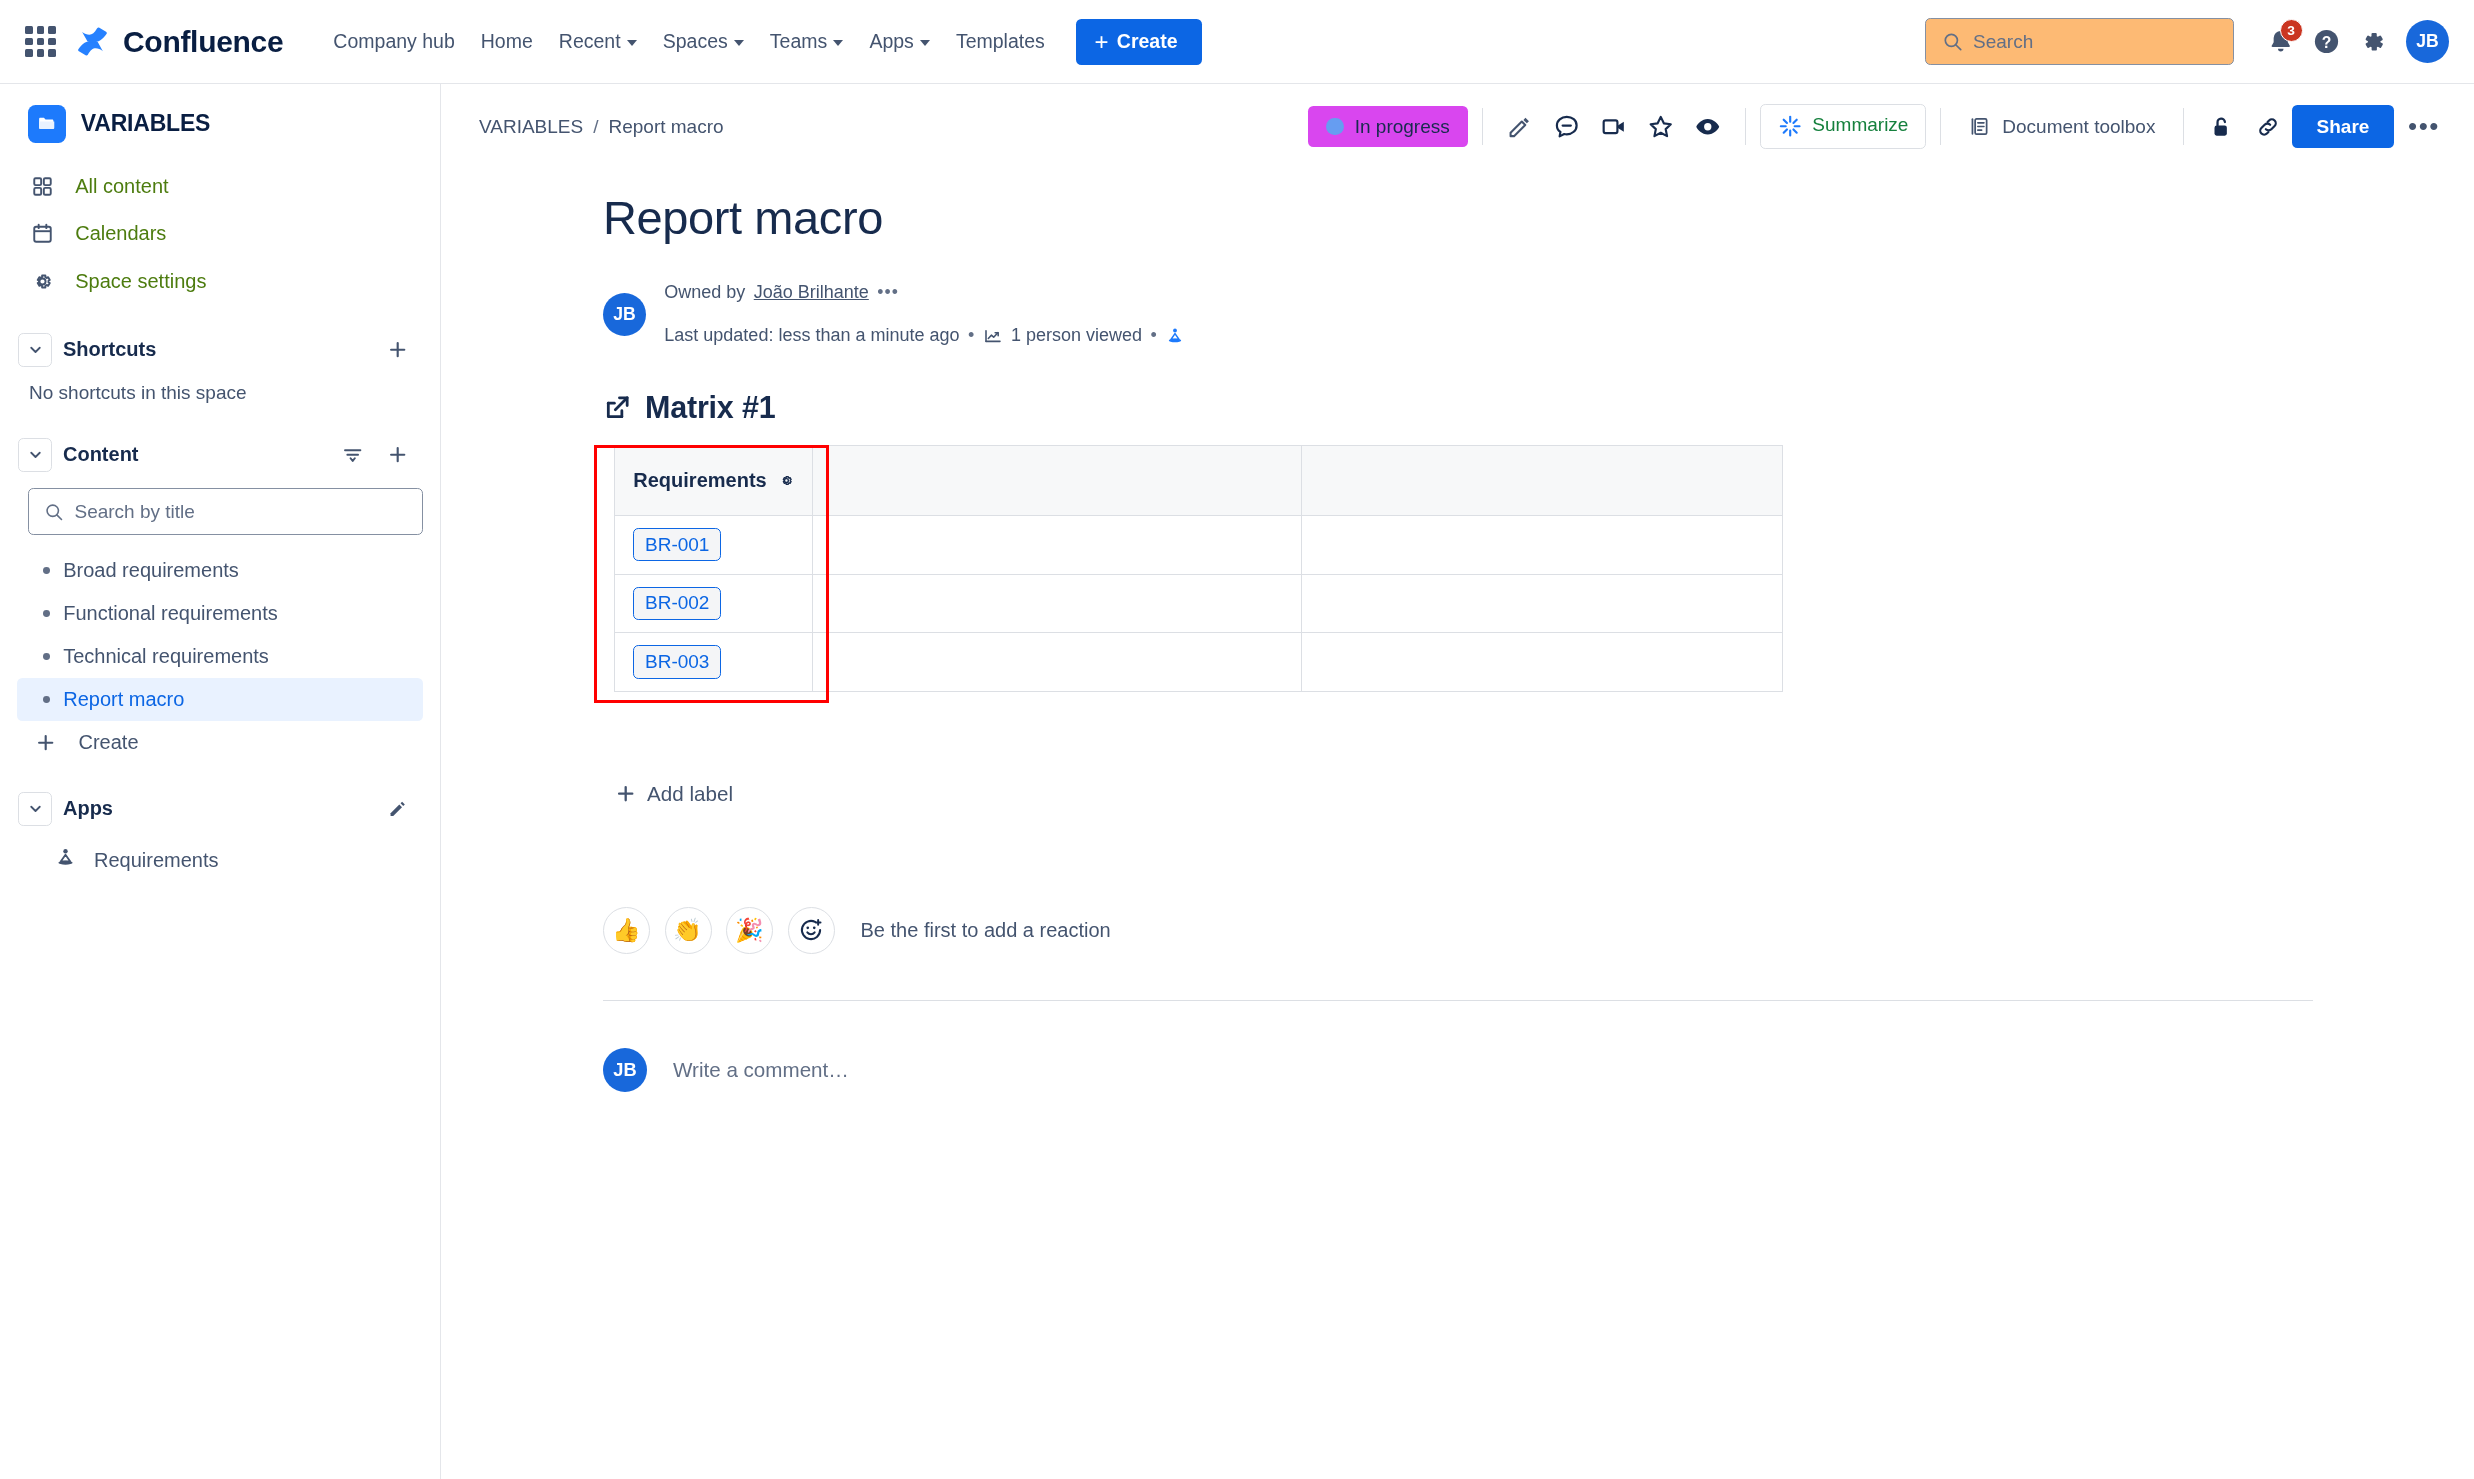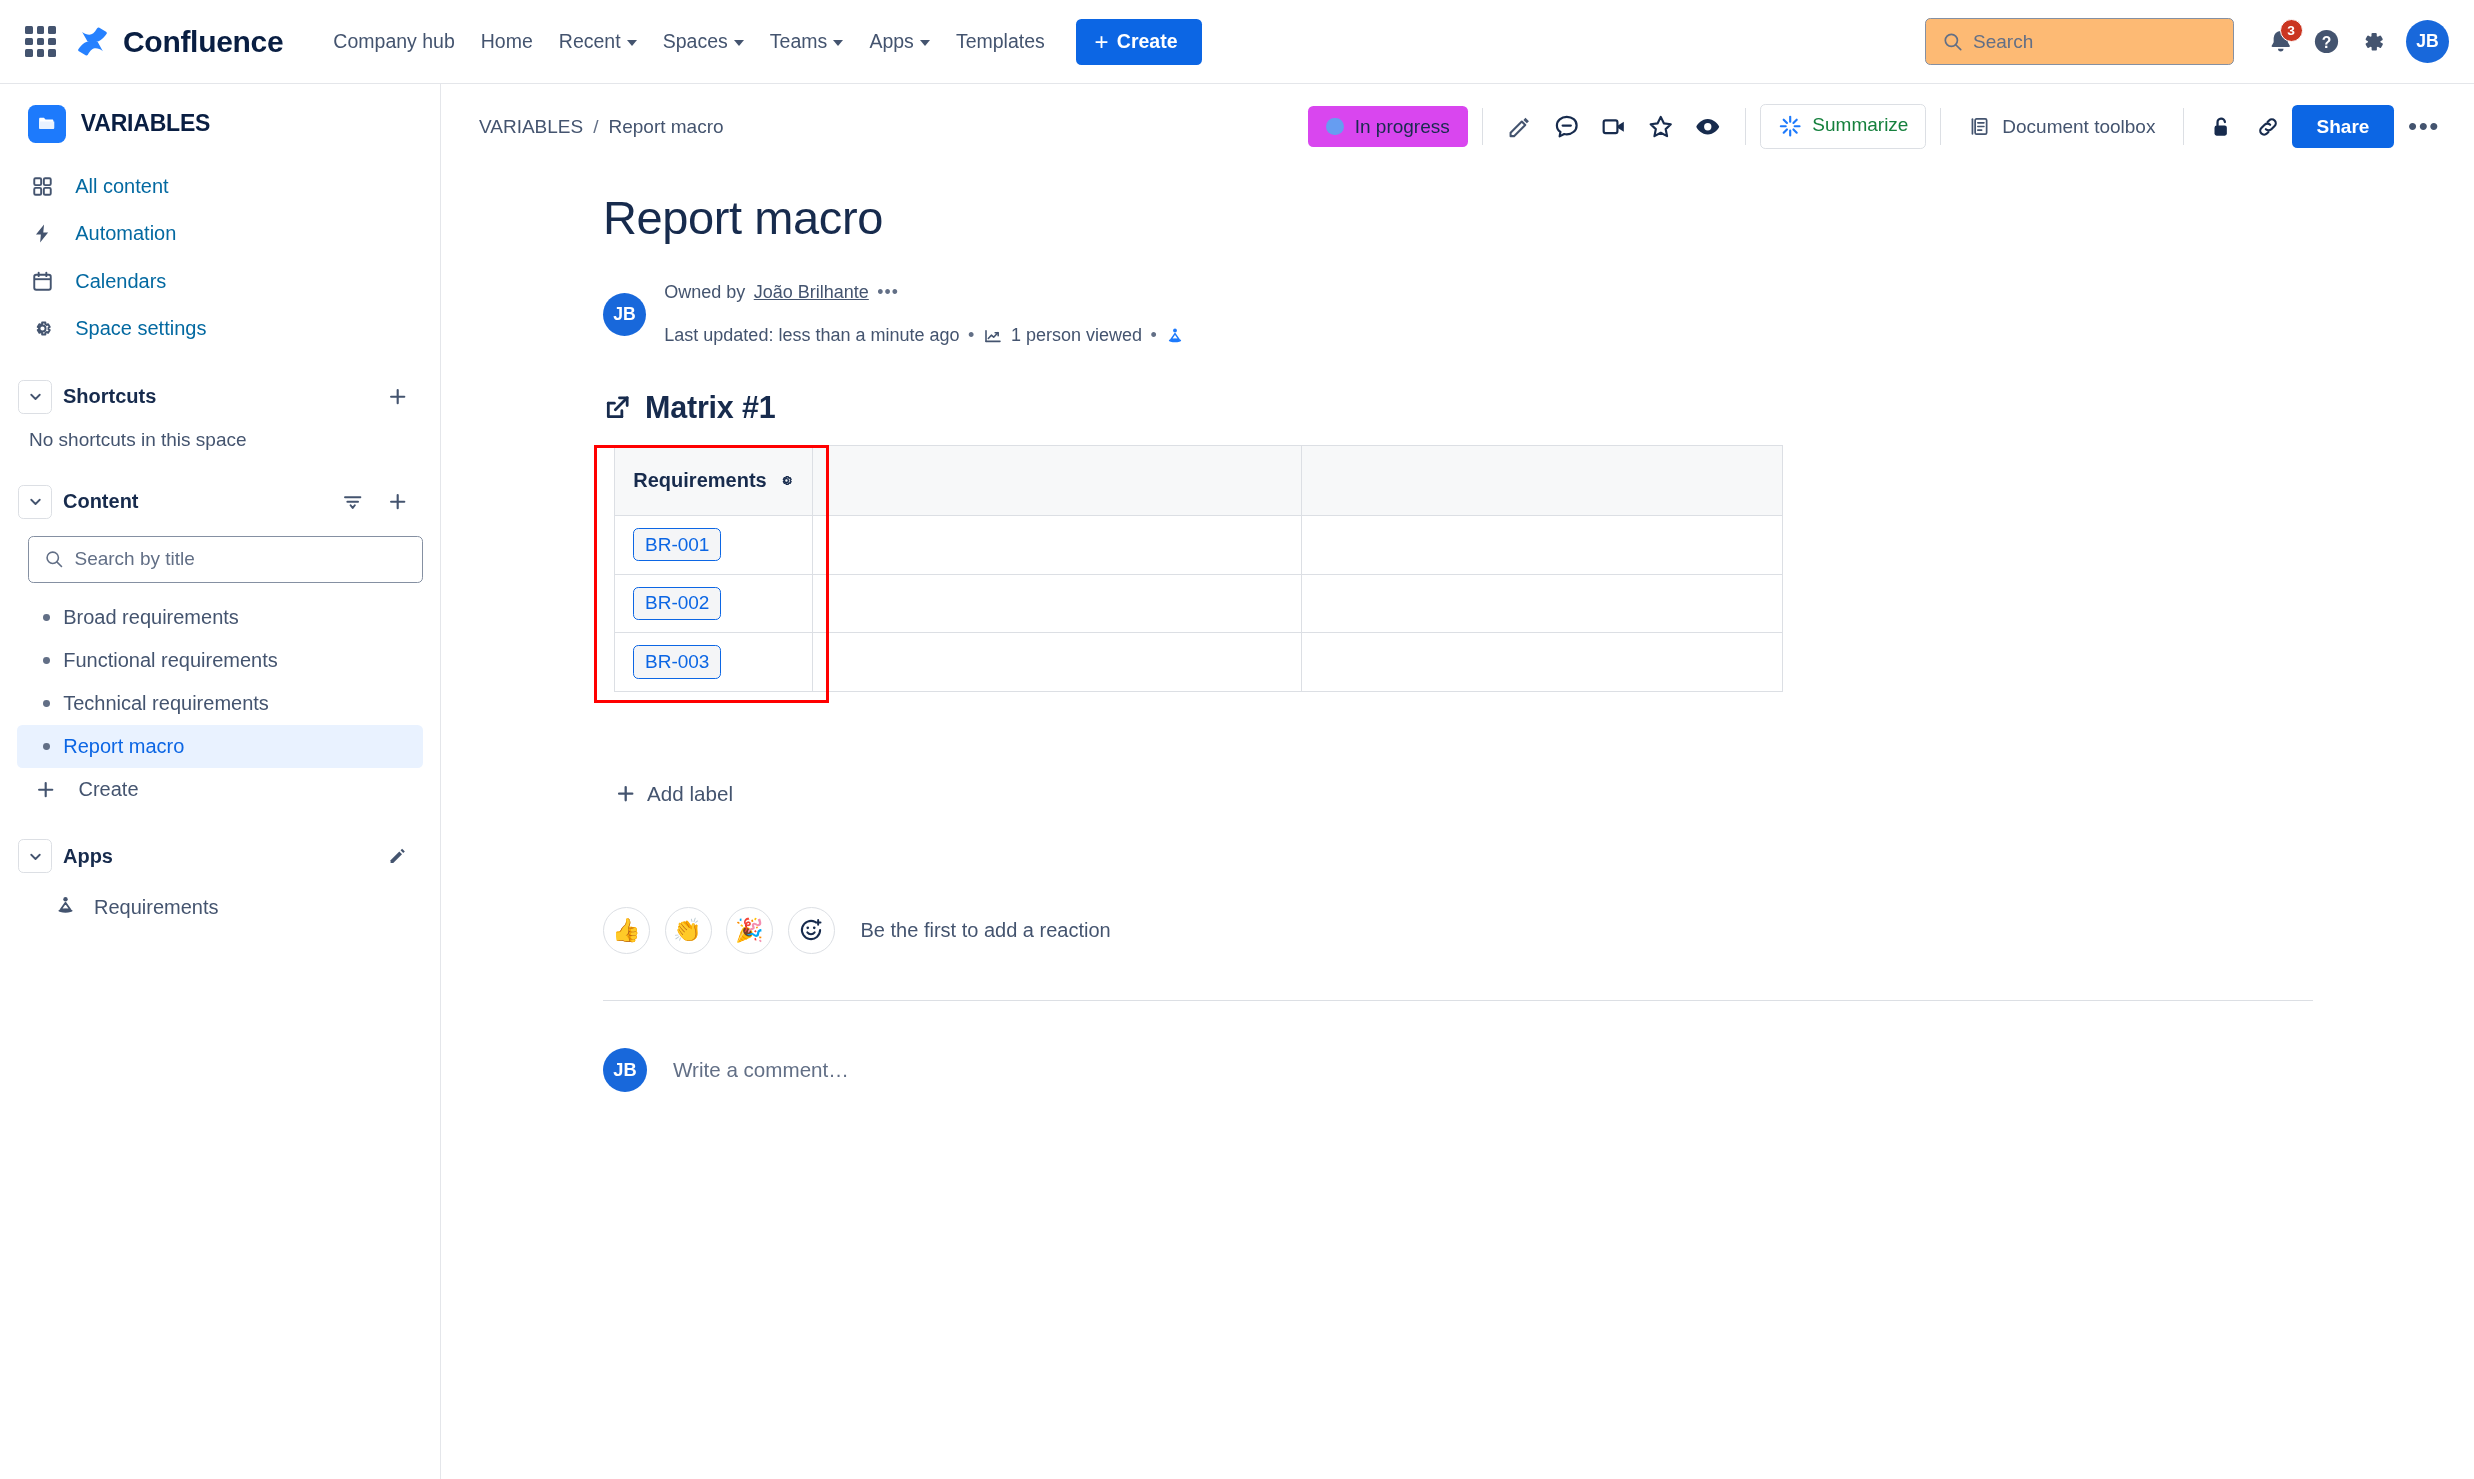--- a/index.html
+++ b/index.html
@@ -111,21 +111,21 @@
     width: 38px; height: 38px; border-radius: 7.6px;
     background: #1d7afc; display: flex; align-items: center; justify-content: center;
     flex: 0 0 auto;
   }
   .space-name { font-size: 23px; font-weight: 700; color: #091e42; letter-spacing: -0.2px;}
 
   .nav-list { padding: 3.1px 17px 0 17px; }
   .snav {
     display: flex; align-items: center; gap: 20px;
     padding: 10.7px 12.2px; border-radius: 5.3px; cursor: pointer;
-    font-size: 20px; color: #0369a1;
+    font-size: 20px; color: #4d7c0f;
   }
   .snav .sicon { width: 26px; height: 26px; flex: 0 0 auto; display:flex; align-items:center; justify-content:center;}
 
   .sect-head {
     display: flex; align-items: center; gap: 10.7px;
     padding: 10.7px 26px 10.7px 18.3px; margin-top: 17px;
   }
   .chev-box {
     width: 34px; height: 34px; border-radius: 5.3px;
     display: flex; align-items: center; justify-content: center;
@@ -435,28 +435,20 @@
           <svg width="23" height="23" viewBox="0 0 24 24">
             <rect x="3.4" y="3.4" width="7.2" height="7.2" rx="1.4" fill="none" stroke="#44546f" stroke-width="2"></rect>
             <rect x="13.4" y="3.4" width="7.2" height="7.2" rx="1.4" fill="none" stroke="#44546f" stroke-width="2"></rect>
             <rect x="3.4" y="13.4" width="7.2" height="7.2" rx="1.4" fill="none" stroke="#44546f" stroke-width="2"></rect>
             <rect x="13.4" y="13.4" width="7.2" height="7.2" rx="1.4" fill="none" stroke="#44546f" stroke-width="2"></rect>
           </svg>
         </span>
         <span>All content</span>
       </div>
 
-      <div class="snav">
-        <span class="sicon">
-          <svg width="23" height="23" viewBox="0 0 24 24">
-            <path d="M13.6 2.5L5.2 13.1h5.1l-.8 8.4 8.4-10.6h-5.1z" fill="#44546f"></path>
-          </svg>
-        </span>
-        <span>Automation</span>
-      </div>
 
       <div class="snav">
         <span class="sicon">
           <svg width="23" height="23" viewBox="0 0 24 24">
             <rect x="3.4" y="5" width="17.2" height="15.6" rx="2" fill="none" stroke="#44546f" stroke-width="2"></rect>
             <line x1="3.4" y1="9.6" x2="20.6" y2="9.6" stroke="#44546f" stroke-width="2"></line>
             <line x1="8" y1="2.8" x2="8" y2="6.4" stroke="#44546f" stroke-width="2" stroke-linecap="round"></line>
             <line x1="16" y1="2.8" x2="16" y2="6.4" stroke="#44546f" stroke-width="2" stroke-linecap="round"></line>
           </svg>
         </span>

